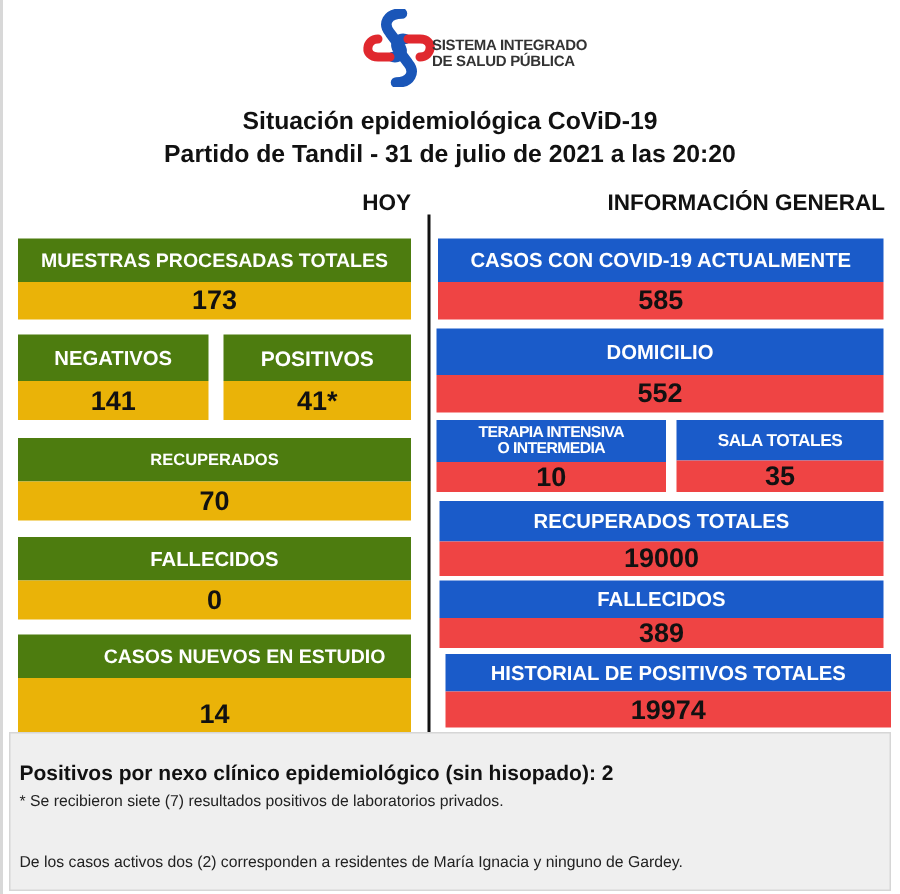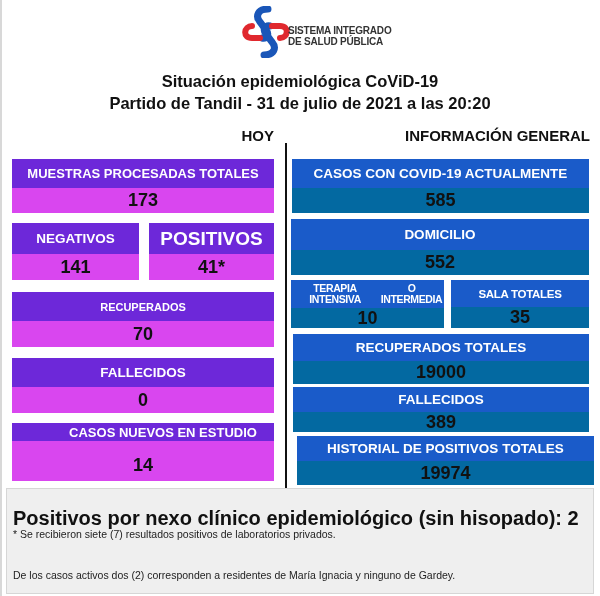--- a/index.html
+++ b/index.html
@@ -6,26 +6,26 @@
     body { width:600px; height:596px; background:#ffffff; position:relative; overflow:hidden; font-family:"Liberation Sans", sans-serif; }
     .edge { position:absolute; left:0; top:0; width:2px; height:596px; background:#d8d8d8; }
     .logo { position:absolute; left:222px; top:6px; width:180px; height:52px; }
     .logo-text { position:absolute; left:288px; top:25px; font-size:10px; font-weight:bold; line-height:11px; color:#333; letter-spacing:-0.2px; }
     .title { position:absolute; left:0; width:600px; text-align:center; font-weight:bold; color:#111; font-size:16.5px; }
     .col-head { position:absolute; font-weight:bold; font-size:15px; color:#111; text-align:right; }
     .divider { position:absolute; left:285px; top:143px; width:2px; height:345px; background:#111; }
     .box { position:absolute; }
     .hdr { display:flex; align-items:center; justify-content:center; color:#fff; font-weight:bold; text-align:center; }
     .val { display:flex; align-items:center; justify-content:center; color:#111; font-weight:bold; font-size:18px; }
-    .p .hdr { background:#6d28d9; }
-    .p .val { background:#d946ef; }
+    .p .hdr { background:#4d7c0f; }
+    .p .val { background:#eab308; }
     .b .hdr { background:#1a5bc9; }
-    .b .val { background:#0369a1; }
+    .b .val { background:#ef4444; }
     .footer { position:absolute; left:6px; top:488px; width:588px; height:106px; background:#efefef; border:1px solid #d6d6d6; box-sizing:border-box; }
-    .f-main { position:absolute; left:6px; top:18px; font-size:20px; font-weight:bold; color:#111; white-space:nowrap; }
+    .f-main { position:absolute; left:6px; top:18px; font-size:14px; font-weight:bold; color:#111; white-space:nowrap; }
     .f-note { position:absolute; left:6px; top:39px; font-size:10.5px; color:#222; white-space:nowrap; }
     .f-note2 { position:absolute; left:6px; top:80px; font-size:10.5px; color:#222; white-space:nowrap; }
   </style>
 </head>
 <body>
 
 <div class="edge"></div>
 
 <svg class="logo" viewBox="0 0 180 52">
   <path d="M46 3 C36 3 33 10 38 16 L44 24 C48 29 44 33 40 32" fill="none" stroke="#1a56b8" stroke-width="7" stroke-linecap="round"></path>
@@ -49,51 +49,51 @@
 <div class="box p" style="left:12px;top:159px;width:262px;">
   <div class="hdr" style="height:29px;font-size:13px;">MUESTRAS PROCESADAS TOTALES</div>
   <div class="val" style="height:25px;">173</div>
 </div>
 
 <div class="box p" style="left:12px;top:223px;width:127px;">
   <div class="hdr" style="height:31px;font-size:13.5px;">NEGATIVOS</div>
   <div class="val" style="height:26px;">141</div>
 </div>
 <div class="box p" style="left:149px;top:223px;width:125px;">
-  <div class="hdr" style="height:31px;font-size:19px;">POSITIVOS</div>
+  <div class="hdr" style="height:31px;font-size:14px;">POSITIVOS</div>
   <div class="val" style="height:26px;">41*</div>
 </div>
 
 <div class="box p" style="left:12px;top:292px;width:262px;">
   <div class="hdr" style="height:29px;font-size:11px;text-align:center;">RECUPERADOS</div>
   <div class="val" style="height:26px;">70</div>
 </div>
 
 <div class="box p" style="left:12px;top:358px;width:262px;">
   <div class="hdr" style="height:29px;font-size:13.5px;">FALLECIDOS</div>
   <div class="val" style="height:26px;">0</div>
 </div>
 
 <div class="box p" style="left:12px;top:423px;width:262px;">
-  <div class="hdr" style="height:18px;font-size:13px;padding-left:40px;">CASOS NUEVOS EN ESTUDIO</div>
+  <div class="hdr" style="height:29px;font-size:13px;padding-left:40px;">CASOS NUEVOS EN ESTUDIO</div>
   <div class="val" style="height:40px;padding-top:8px;box-sizing:border-box;">14</div>
 </div>
 
 <div class="box b" style="left:292px;top:159px;width:297px;">
   <div class="hdr" style="height:29px;font-size:13.5px;">CASOS CON COVID-19 ACTUALMENTE</div>
   <div class="val" style="height:25px;">585</div>
 </div>
 
 <div class="box b" style="left:291px;top:219px;width:298px;">
   <div class="hdr" style="height:31px;font-size:13.5px;">DOMICILIO</div>
   <div class="val" style="height:25px;">552</div>
 </div>
 
 <div class="box b" style="left:291px;top:280px;width:153px;">
-  <div class="hdr" style="height:28px;font-size:10.5px;line-height:11px;flex-direction:row;letter-spacing:-0.4px;">
+  <div class="hdr" style="height:28px;font-size:10.5px;line-height:11px;flex-direction:column;letter-spacing:-0.4px;">
     <span>TERAPIA INTENSIVA</span>
     <span>O INTERMEDIA</span>
   </div>
   <div class="val" style="height:20px;">10</div>
 </div>
 <div class="box b" style="left:451px;top:280px;width:138px;">
   <div class="hdr" style="height:27px;font-size:11.5px;letter-spacing:-0.3px;">SALA TOTALES</div>
   <div class="val" style="height:21px;">35</div>
 </div>
 

